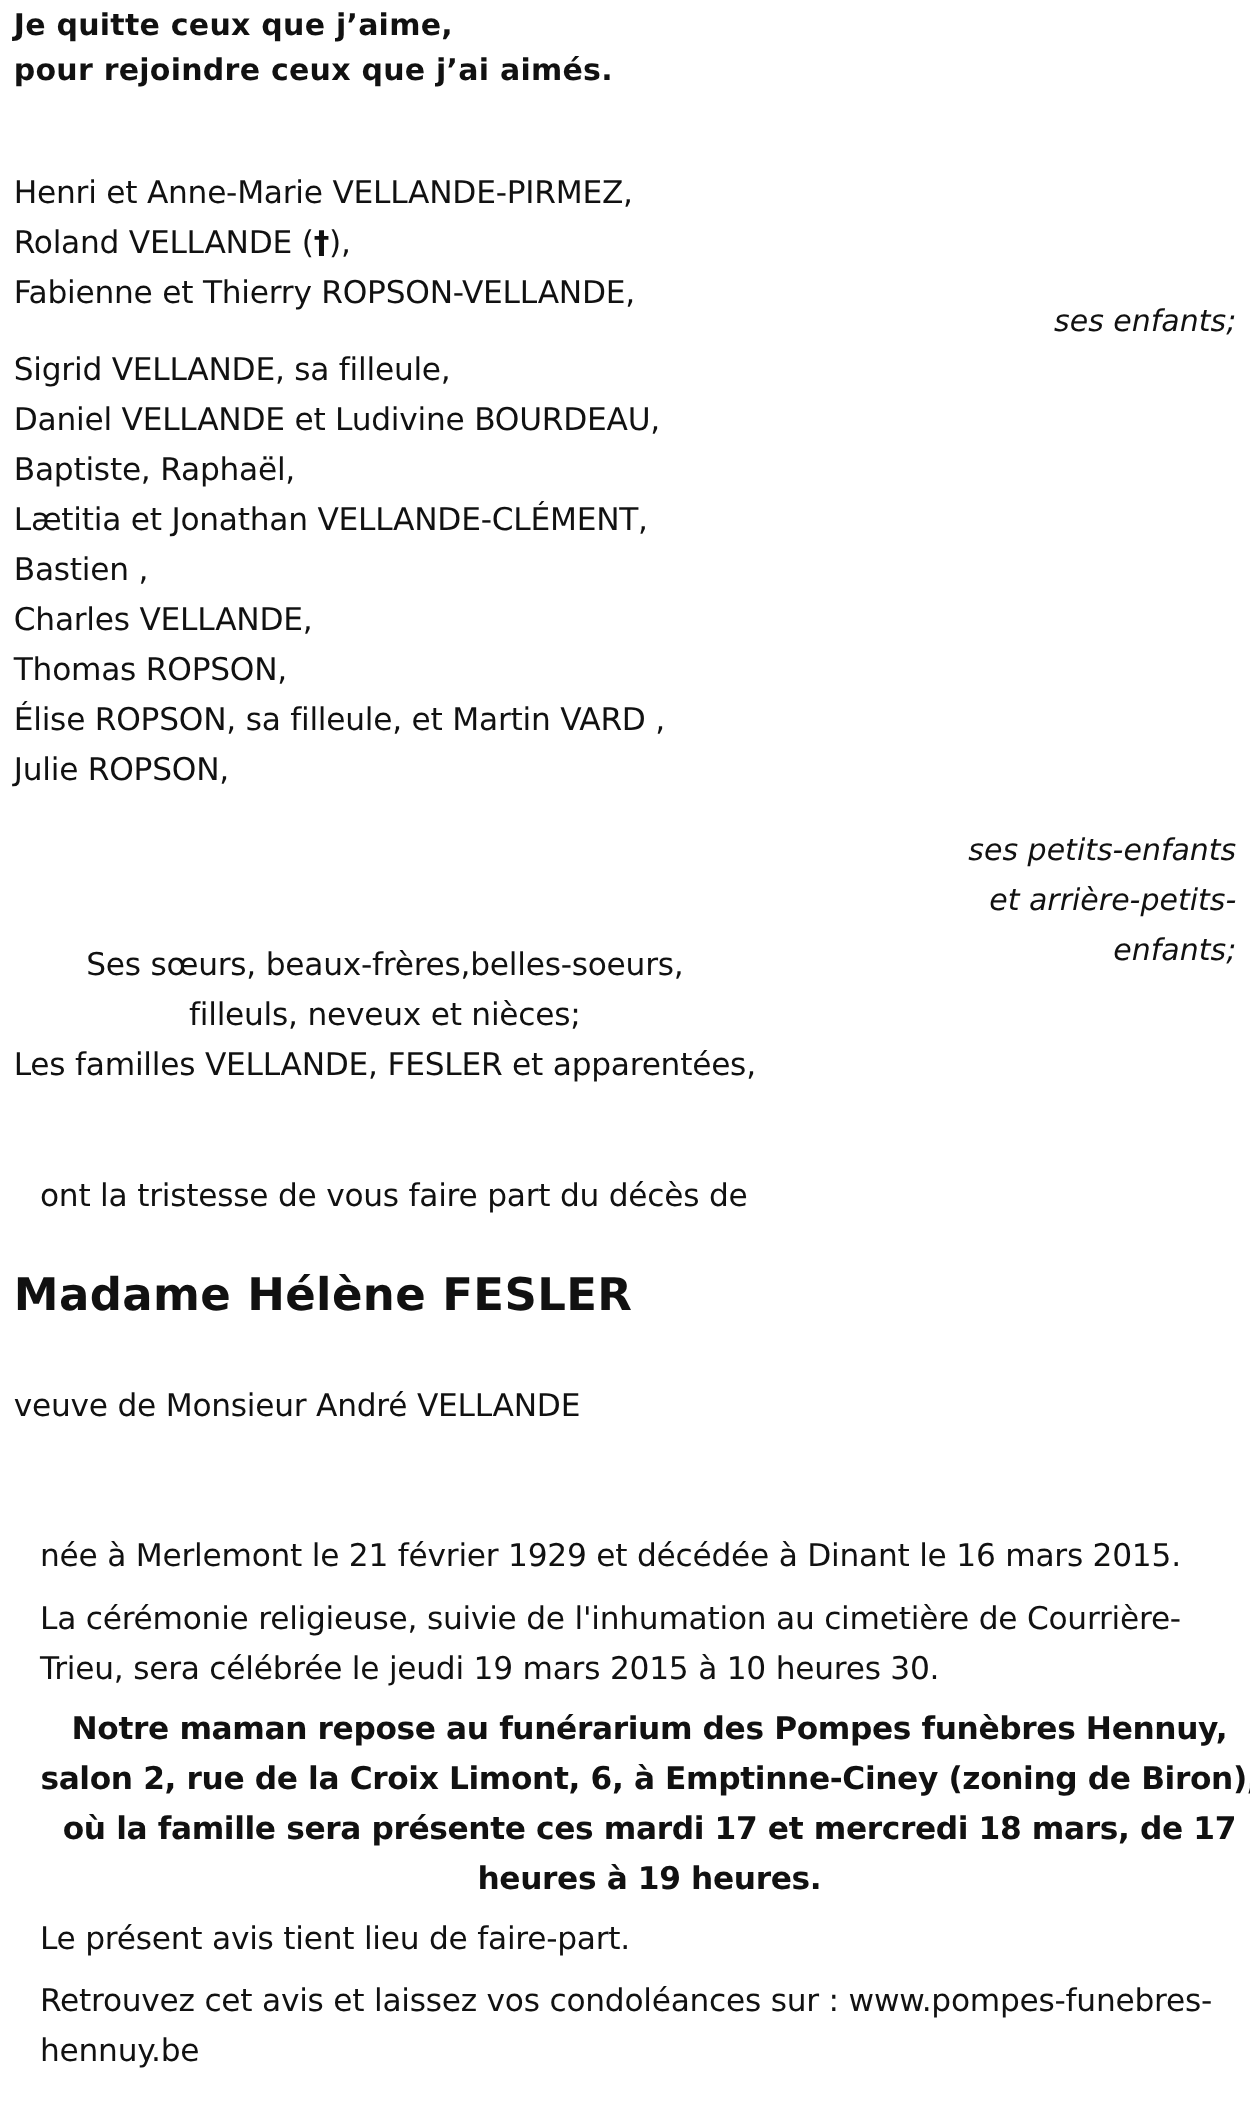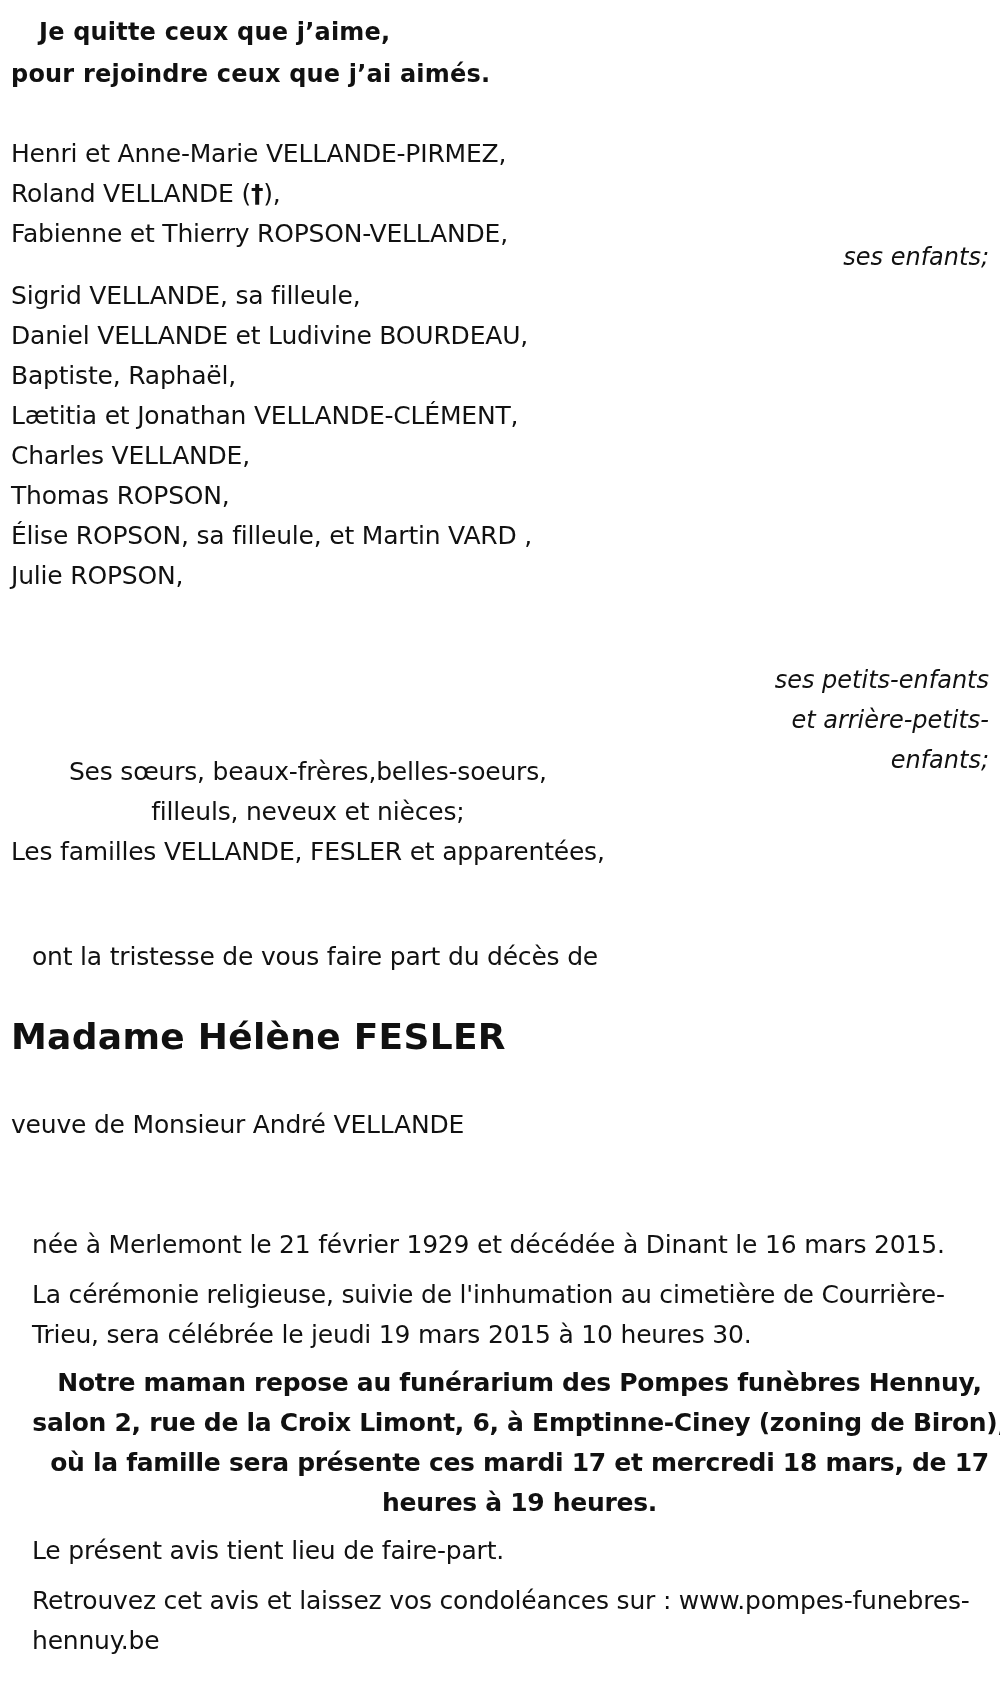--- a/index.html
+++ b/index.html
@@ -72,35 +72,36 @@
     }
     .cross {
       font-weight: bold;
     }
   </style>
 </head>
 <body>
 
 <div class="page">
 
-  <div class="epitaph" style="top:16px;margin-left:28px;">Je quitte ceux que j’aime,</div>
-  <div class="epitaph" style="top:58px;">pour rejoindre ceux que j’ai aimés.</div>
+  <div class="epitaph" style="top:4px;">Je quitte ceux que j’aime,</div>
+  <div class="epitaph" style="top:40px;">pour rejoindre ceux que j’ai aimés.</div>
 
   <div class="block" style="top:134px;">
     <div class="line">Henri et Anne-Marie VELLANDE-PIRMEZ,</div>
     <div class="line"><span>Roland VELLANDE (</span><span class="cross">†</span><span>),</span></div>
     <div class="line">Fabienne et Thierry ROPSON-VELLANDE,</div>
   </div>
   <div class="role" style="top:237px;">ses enfants;</div>
 
   <div class="block" style="top:276px;">
     <div class="line">Sigrid VELLANDE, sa filleule,</div>
     <div class="line">Daniel VELLANDE et Ludivine BOURDEAU,</div>
     <div class="line">Baptiste, Raphaël,</div>
     <div class="line">Lætitia et Jonathan VELLANDE-CLÉMENT,</div>
+    <div class="line">Bastien ,</div>
     <div class="line">Charles VELLANDE,</div>
     <div class="line">Thomas ROPSON,</div>
     <div class="line">Élise ROPSON, sa filleule, et Martin VARD ,</div>
     <div class="line">Julie ROPSON,</div>
   </div>
   <div class="role" style="top:660px;">
     <div>ses petits-enfants</div>
     <div>et arrière-petits-</div>
     <div>enfants;</div>
   </div>

